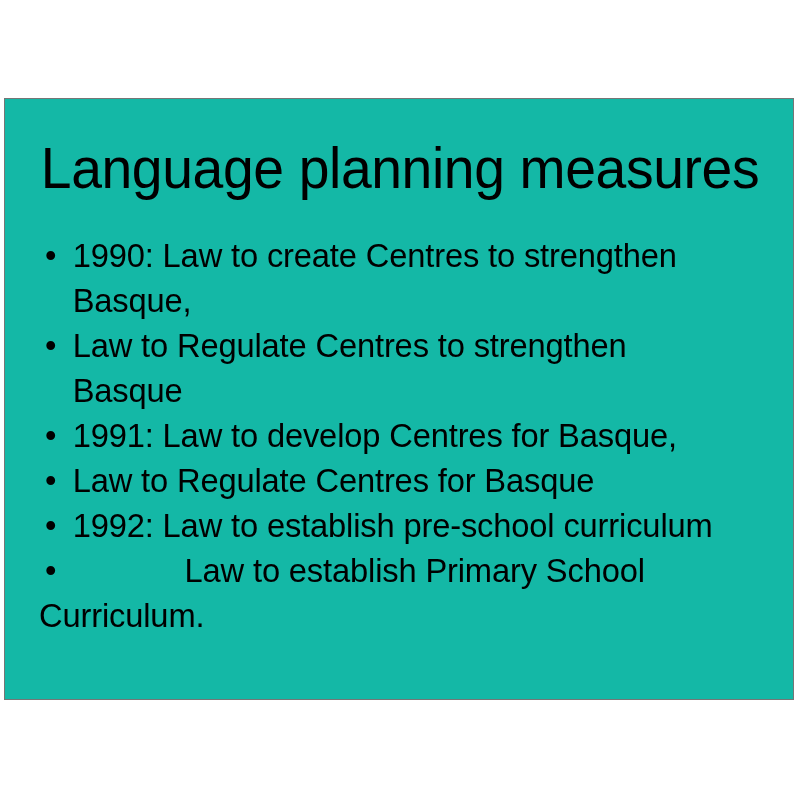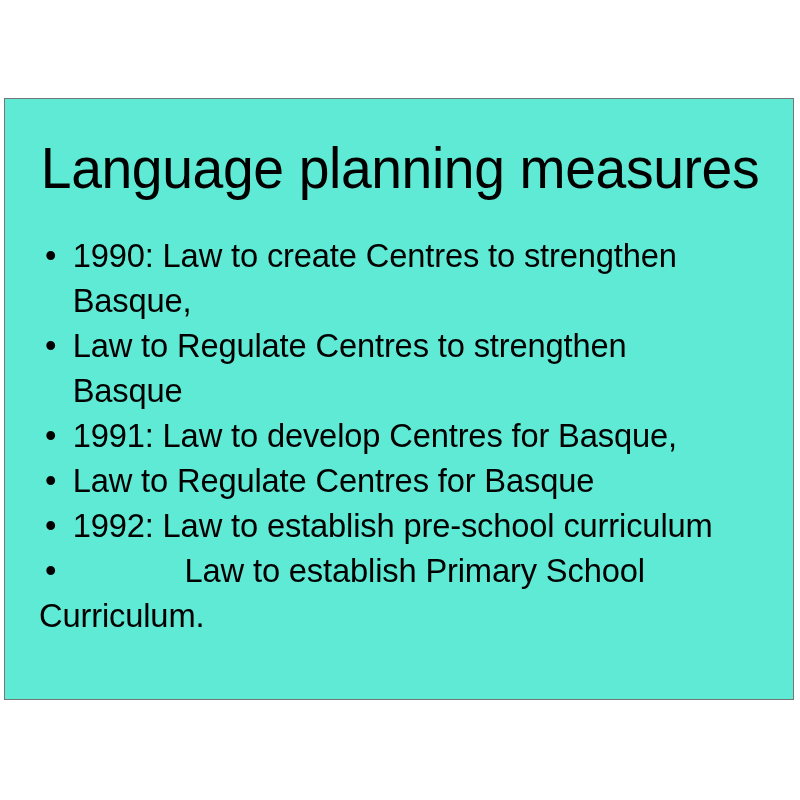--- a/index.html
+++ b/index.html
@@ -16,21 +16,21 @@
     overflow: hidden;
   }
 
   
   .slide-canvas {
     position: absolute;
     left: 4px;
     top: 98px;
     width: 790px;
     height: 602px;
-    background: #5eead4;
+    background: #14b8a6;
     border: 1px solid #767676;
     box-sizing: border-box;
   }
 
   
   .slide-title {
     position: absolute;
     left: 0;
     top: 38px;
     width: 790px;

